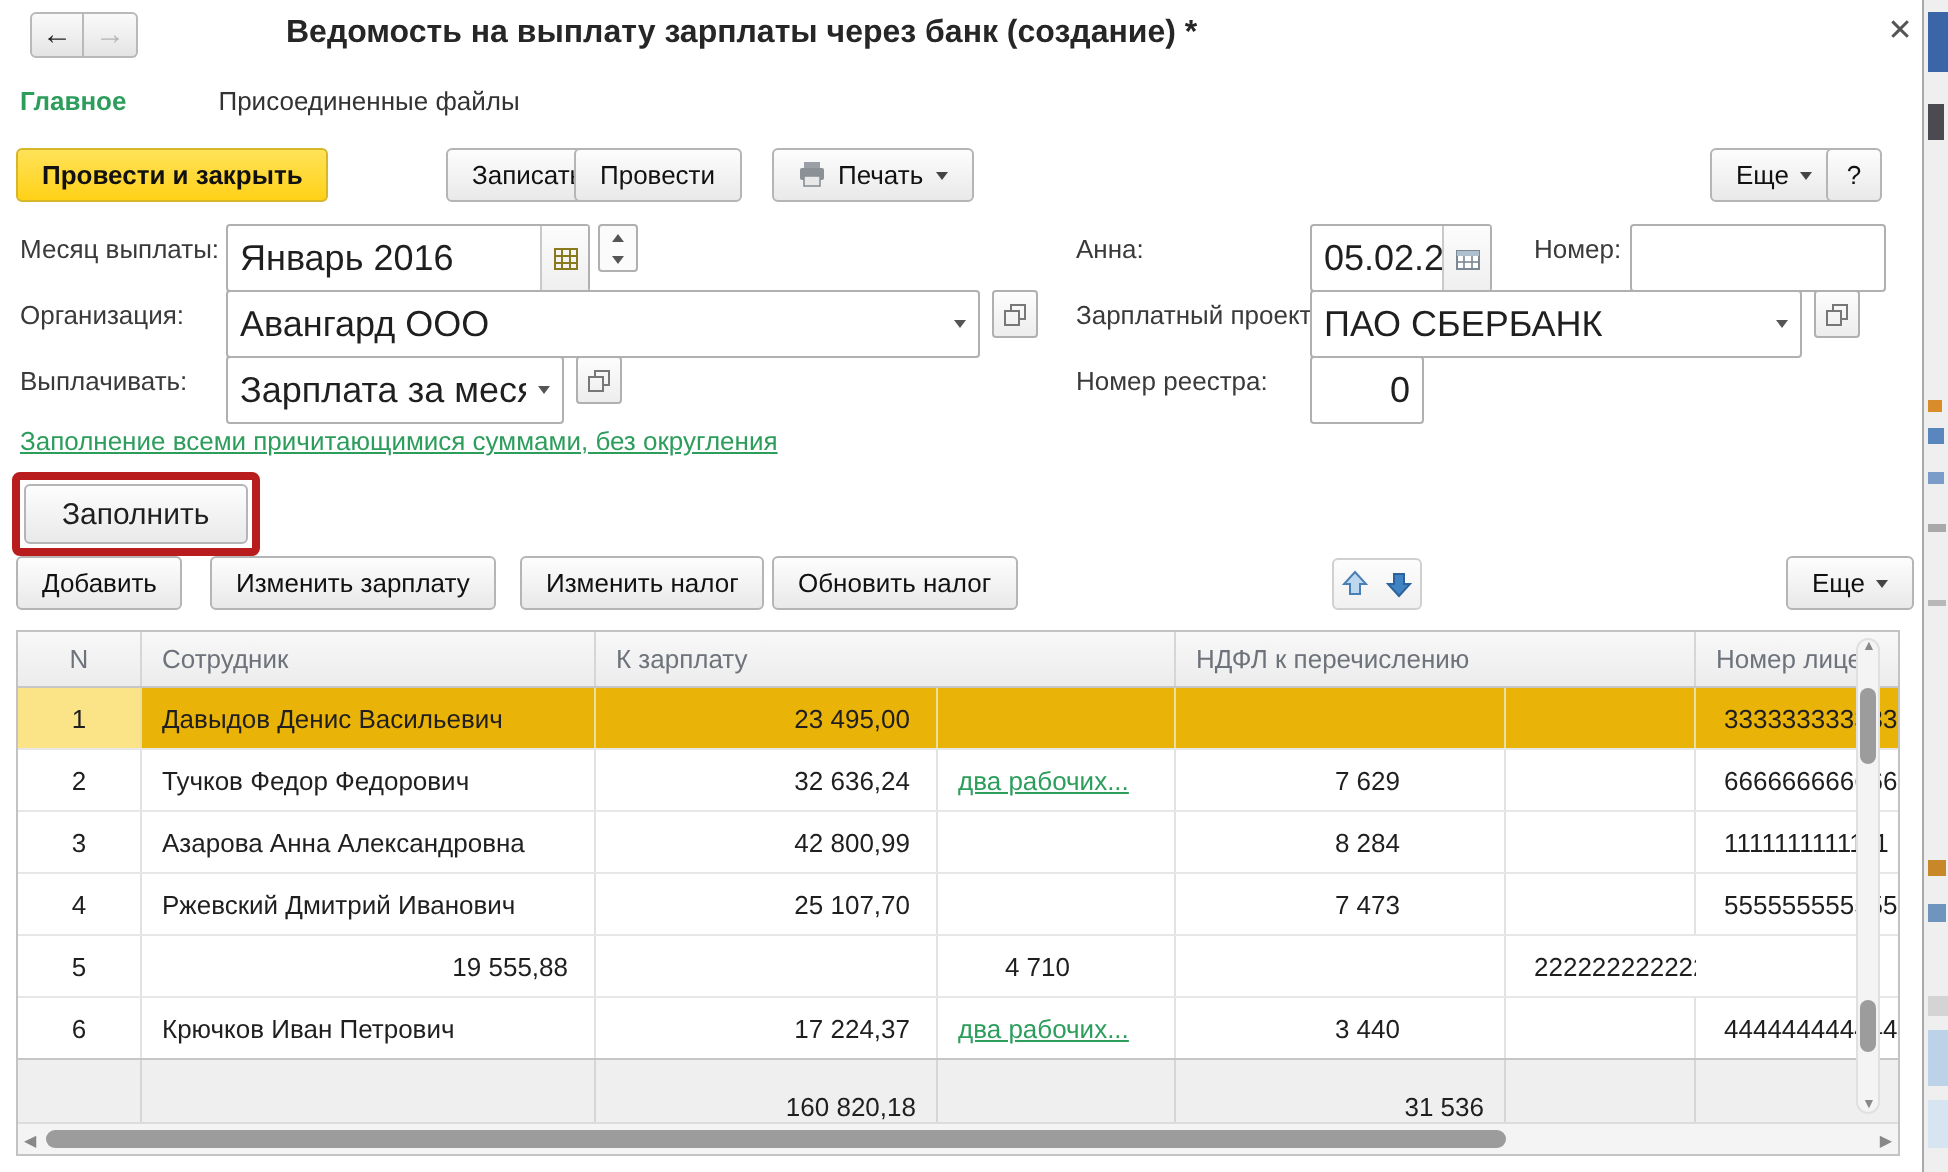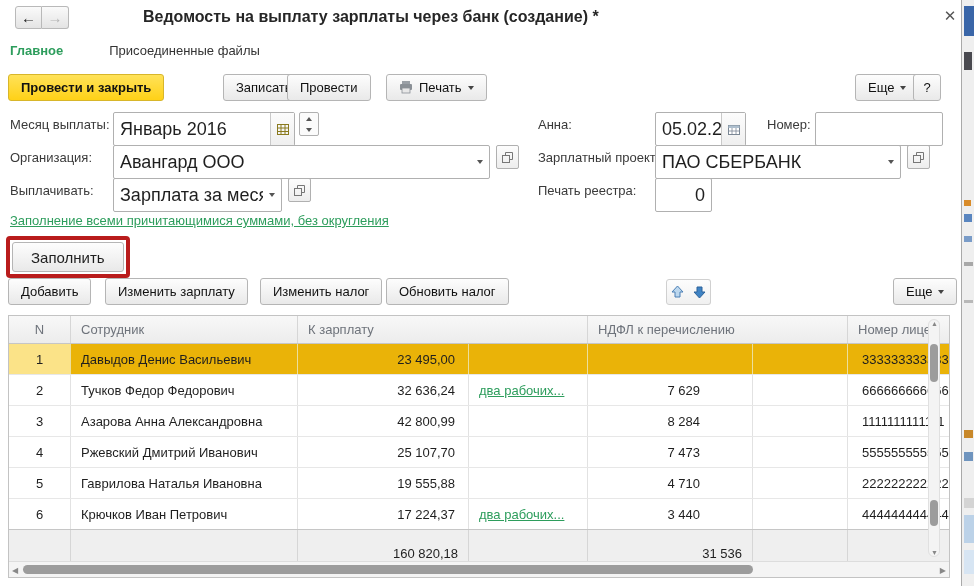--- a/index.html
+++ b/index.html
@@ -200,21 +200,21 @@
       <span class="tri-dn"></span>
     </span>
 </div>
 <div class="sidebtn" style="left:907px; top:145px;">
   <svg width="11" height="11" viewBox="0 0 11 11">
       <rect x="0.5" y="3.5" width="7" height="7" fill="none" stroke="#777" stroke-width="1"></rect>
       <path d="M3.5 3.5 V0.5 H10.5 V7.5 H7.5" fill="none" stroke="#777" stroke-width="1"></path>
     </svg>
 </div>
 
-<div class="lbl" style="left:538px; top:183px;">Печать реестра:</div>
+<div class="lbl" style="left:538px; top:183px;">Номер реестра:</div>
 <div class="fld" style="left:655px; top:178px; width:57px;">
   <span class="txt num">0</span>
 </div>
 
 <a class="green-link" style="left:10px; top:213px;">Заполнение всеми причитающимися суммами, без округления</a>
 <div class="abs fillwrap">
   <div class="fillbtn">Заполнить</div>
 </div>
 
 <button class="btn tb2" style="left:8px;">Добавить</button>
@@ -285,21 +285,20 @@
       <div class="cell amt">25 107,70</div>
       <div class="cell">
           <span class="rowlink"></span>
         </div>
       <div class="cell tax">7 473</div>
       <div class="cell"></div>
       <div class="cell acct" style="border-right:none;">5555555555555</div>
     </div>
     <div class="trow">
       <div class="cell num">5</div>
-      <div class="cell">Гаврилова Наталья Ивановна</div>
       <div class="cell amt">19 555,88</div>
       <div class="cell">
           <span class="rowlink"></span>
         </div>
       <div class="cell tax">4 710</div>
       <div class="cell"></div>
       <div class="cell acct" style="border-right:none;">2222222222222</div>
     </div>
     <div class="trow">
       <div class="cell num">6</div>

